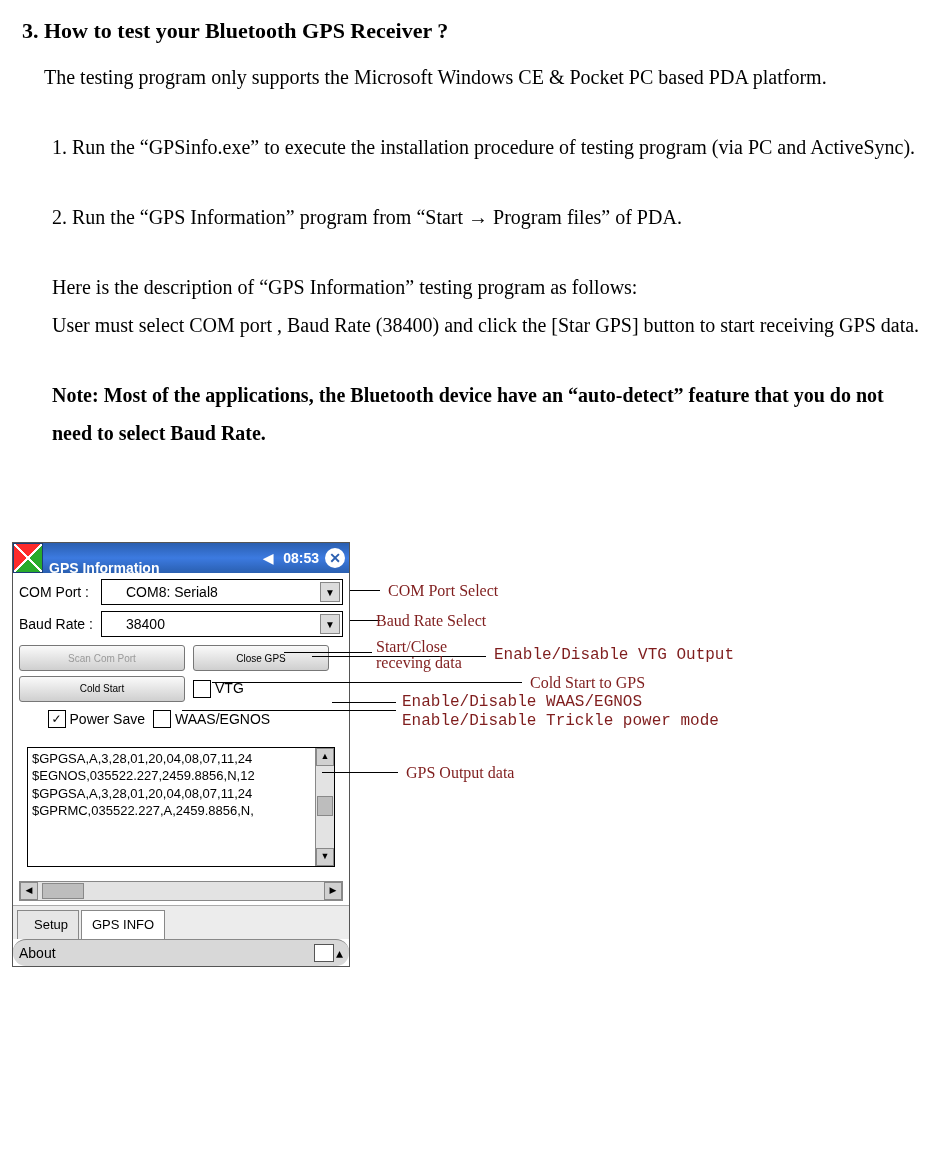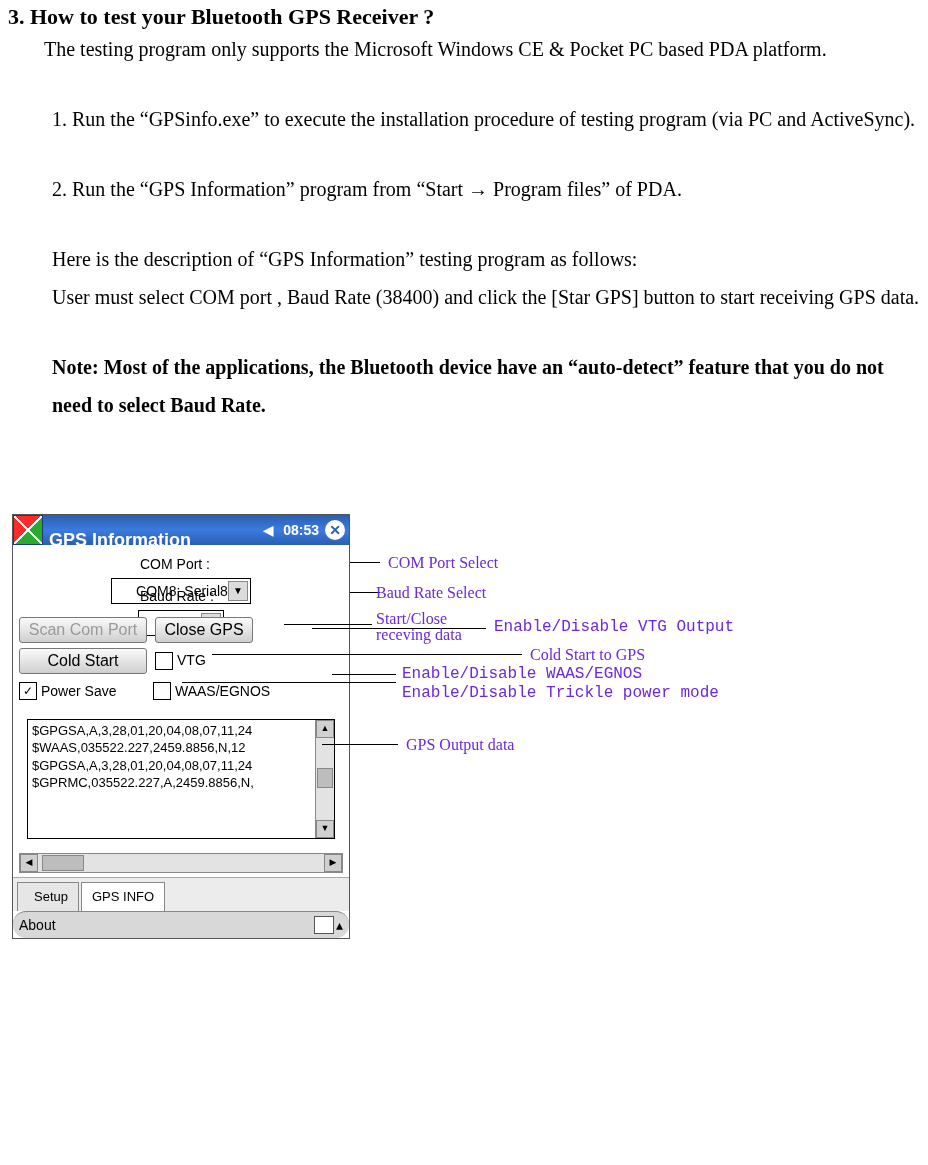--- a/index.html
+++ b/index.html
@@ -8,21 +8,21 @@
     color: #000;
     background: #fff;
     margin: 0;
     padding: 4px 8px 40px 8px;
     width: 912px;
     line-height: 1.9;
   }
   .heading {
     font-weight: bold;
     font-size: 22px;
-    margin: 0;
+    margin: 14px;
     line-height: 1.2;
   }
   .para { margin: 0; }
   .indent1 { text-indent: 36px; }
   .step { margin-left: 44px; padding-left: 0; }
   .step-first { text-indent: -24px; padding-left: 52px; margin-left:16px;}
   .block { margin-left: 44px; }
   .bold { font-weight: bold; }
   .gap { height: 32px; }
   .biggap { height: 90px; }
@@ -54,55 +54,55 @@
     background: linear-gradient(135deg,#ff2a2a 0 50%,#2aab2a 0 100%);
     border:1px solid #1a3d78;
     margin-right:6px;
     position:relative;
   }
   .start-flag::before{
     content:"";position:absolute;inset:0;
     background: linear-gradient(45deg,transparent 0 48%,#fff 48% 52%,transparent 52%),
                 linear-gradient(-45deg,transparent 0 48%,#fff 48% 52%,transparent 52%);
   }
-  .title-text { flex:1; font-weight:bold; font-size:18px;margin-top:20px; }
+  .title-text { flex:1; font-weight:bold; font-size:14px;margin-top:20px; }
   .speaker { width:18px; text-align:center; }
   .clock { margin: 0 6px; font-size:14px; font-weight:bold; }
   .close-x {
     width:20px;height:20px;border-radius:50%;
     background:#fff;color:#2a5fb0;font-weight:bold;
     display:flex;align-items:center;justify-content:center;
     font-size:14px;
   }
   .form-area { padding: 6px 6px 2px 6px; }
-  .row { display:flex; align-items:center; margin-bottom:6px; height:26px;flex-direction:column;}
+  .row { display:flex; align-items:center; margin-bottom:6px; height:26px;}
   .lbl { width:82px; font-size:14px;}
   .select {
     flex:1; height:24px; border:1px solid #000;
     display:flex; align-items:center; justify-content:space-between;
     padding:0 2px 0 24px; background:#fff;
   }
   .dd-arrow {
     width:18px;height:18px;background:#dcdcdc;border:1px solid #888;
     display:flex;align-items:center;justify-content:center;font-size:10px;
   }
   .btn {
     background: linear-gradient(to bottom,#fafafa,#cfcfcf);
     border:1px solid #777; border-radius:3px;
     height:24px; display:inline-flex;align-items:center;justify-content:center;
-    font-size:16px; padding:0 0;
+    font-size:10px; padding:0 19px;
   }
   .btn.disabled { color:#9a9a9a; }
   .rowb { display:flex; gap:8px; align-items:center; margin-bottom:4px; padding:0 6px;}
   .cbox {
     width:16px;height:16px;border:1px solid #000;background:#fff;
     display:inline-flex;align-items:center;justify-content:center;font-size:12px;
   }
   .cblabel { margin-left:4px; font-size:14px;}
-  .cb-wrap { display:flex;align-items:center;}
+  .cb-wrap { display:flex;align-items:center;justify-content:flex-end;}
   .listbox {
     margin:14px; border:1px solid #000; height:118px;
     display:flex; background:#fff;
   }
   .listcontent { flex:1; padding:2px 4px; font-size:13px; line-height:1.35; overflow:hidden; white-space:nowrap;}
   .vscroll { width:18px; background:#e3e3e3; border-left:1px solid #888; display:flex;flex-direction:column;}
   .vs-btn{height:16px;border:1px solid #888;background:#d0d0d0;display:flex;align-items:center;justify-content:center;font-size:9px;}
   .vs-track{flex:1;position:relative;}
   .vs-thumb{position:absolute;left:1px;right:1px;top:30px;height:18px;background:#bdbdbd;border:1px solid #888;}
   .hscroll {
@@ -114,21 +114,21 @@
   .hs-thumb{position:absolute;top:1px;bottom:1px;left:4px;width:40px;background:#bdbdbd;border:1px solid #888;}
   .tabs { display:flex; gap:2px; padding:4px 4px 0 4px; border-top:1px solid #aaa;background:#ececec;}
   .tab { background:#fff;border:1px solid #888;border-bottom:none;padding:2px 10px;font-size:13px;}
   .tab.inactive{background:#e6e6e6;padding-left:16px;}
   .bottombar { background:#d8d8d8;border-top:1px solid #888;height:26px;display:flex;align-items:center;padding:0 6px;justify-content:space-between;border-radius:13px;}
   .sip { font-size:14px; display:flex;align-items:center;gap:2px;}
   .sip-box{width:18px;height:16px;border:1px solid #555;background:#fff;}
 
   
   .ann {
-    position:absolute; font-family:"Times New Roman",serif; font-size:16px; color:#6d28d9;
+    position:absolute; font-family:"Times New Roman",serif; font-size:16px; color:#7f1d1d;
     white-space:nowrap; line-height:1.15;
   }
   .ann.mono { font-family: "Courier New", monospace; font-size:16px; }
   .leader {
     position:absolute; height:1px; background:#000;
   }
 </style>
 </head>
 <body>
 
@@ -200,21 +200,21 @@
       </div>
       <div class="cb-wrap">
         <span class="cbox"></span>
         <span class="cblabel">WAAS/EGNOS</span>
       </div>
     </div>
 
     <div class="listbox">
       <div class="listcontent">
         <div>$GPGSA,A,3,28,01,20,04,08,07,11,24</div>
-        <div>$WAAS,035522.227,2459.8856,N,12</div>
+        <div>$EGNOS,035522.227,2459.8856,N,12</div>
         <div>$GPGSA,A,3,28,01,20,04,08,07,11,24</div>
         <div>$GPRMC,035522.227,A,2459.8856,N,</div>
       </div>
       <div class="vscroll">
         <div class="vs-btn">▲</div>
         <div class="vs-track">
             <div class="vs-thumb"></div>
           </div>
         <div class="vs-btn">▼</div>
       </div>

